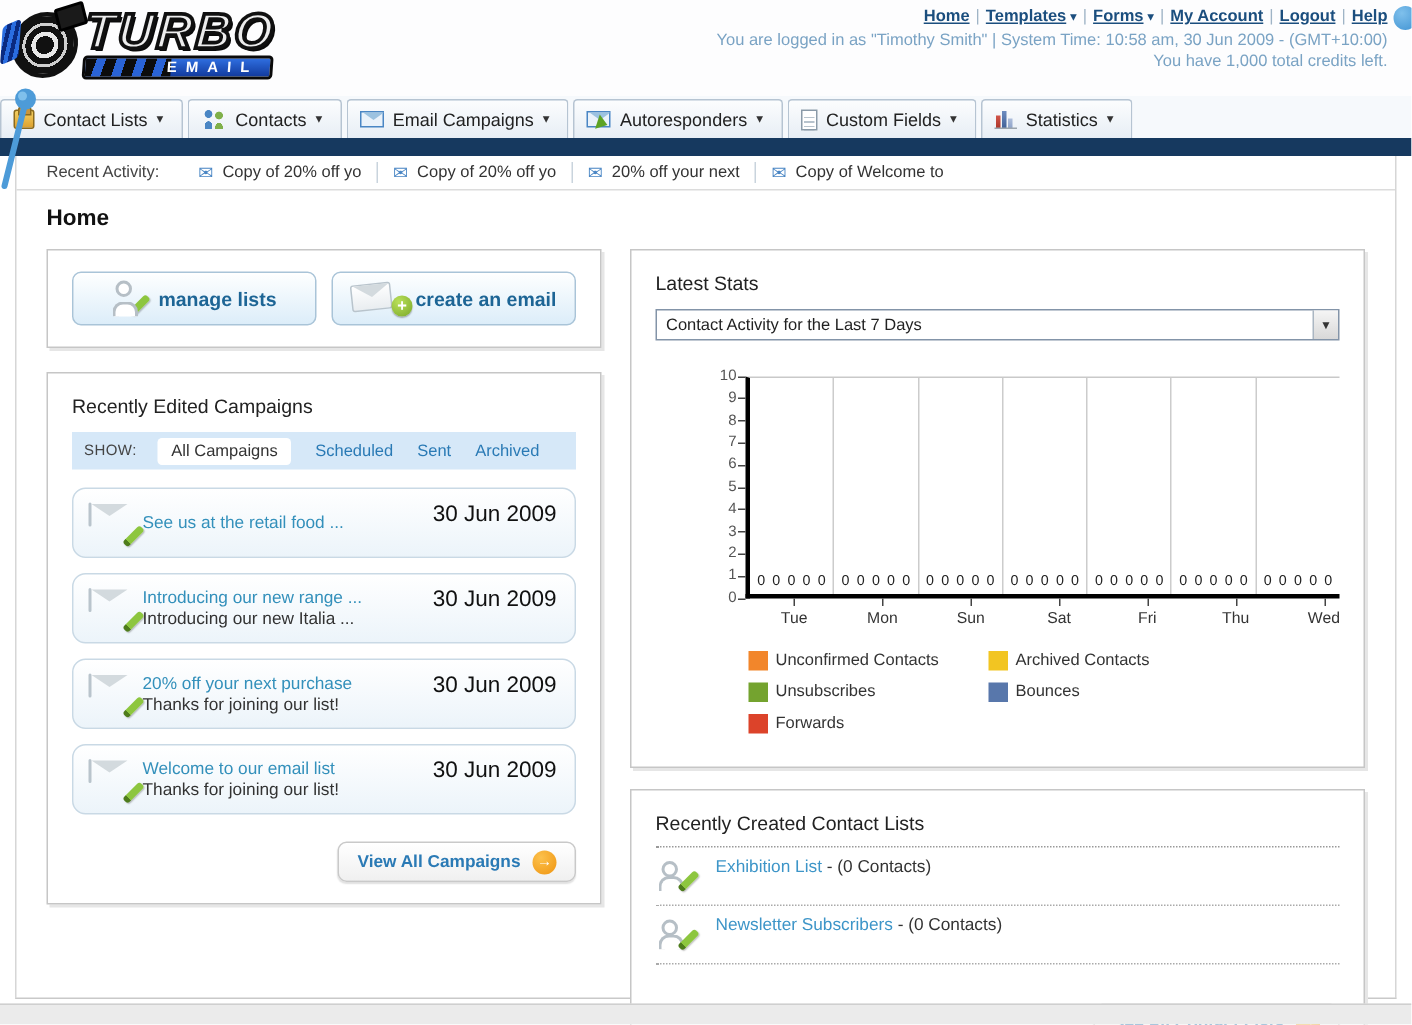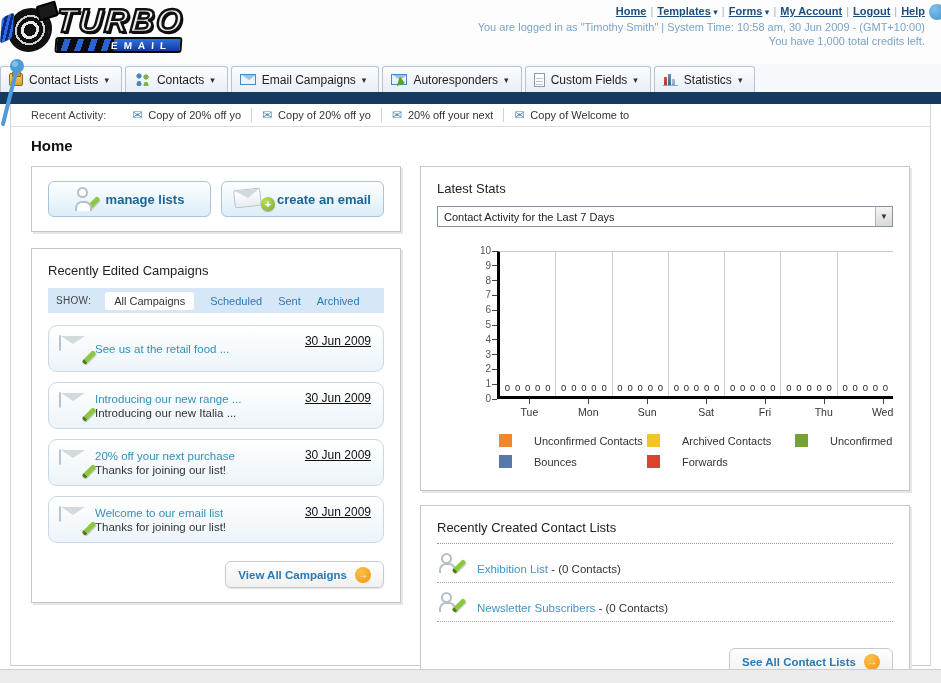--- a/index.html
+++ b/index.html
@@ -119,21 +119,21 @@
   .filter-label { color:#444; font-size:10px; letter-spacing:.3px; }
   .filter { color:#2a7ab5; cursor:pointer; }
   .filter.active { background:#fff; color:#333; padding:3px 9px; border-radius:3px; }
   .camp-list { margin-top:12px; }
   .camp-card { border:1px solid #c9d9e5; border-radius:9px; background:linear-gradient(#ffffff,#ecf4fa);
     height:47px; margin-bottom:10px; display:flex; align-items:center; padding:0 12px 0 10px; cursor:pointer; }
   .camp-icon { width:36px; position:relative; height:26px; flex:none; }
   .camp-body { flex:1; min-width:0; }
   .camp-title { color:#3390bb; font-size:11.5px; cursor:pointer; }
   .camp-sub { color:#333; font-size:11.5px; margin-top:2px; }
-  .camp-date { color:#111; font-size:12px; align-self:flex-start; margin-top:8px;text-decoration:underline; }
+  .camp-date { color:#111; font-size:15px; align-self:flex-start; margin-top:8px; }
   .view-all-row { text-align:right; margin-top:18px; }
   .pill-btn { display:inline-flex; align-items:center; gap:8px; height:27px; padding:0 12px;
     background:linear-gradient(#ffffff,#f0f0f0); border:1px solid #c9c9c9; border-radius:6px;
     color:#2a7ab5; font-size:11.5px; font-weight:bold; cursor:pointer; box-shadow:0 1px 1px rgba(0,0,0,.12); }
   .arrow-dot { width:16px; height:16px; border-radius:50%; background:radial-gradient(circle at 35% 30%, #fcc14c, #ef9410);
     color:#fff; font-weight:bold; font-size:10px; line-height:16px; text-align:center; }
 
   
   .selectbox { margin-top:10px; height:21px; border:1px solid #8394a8; background:#fff; display:flex; align-items:center;
     justify-content:space-between; padding-left:6px; font-size:11px; color:#222; cursor:pointer; }
@@ -146,28 +146,28 @@
   .y-axis i { position:absolute; right:0; width:5px; height:1px; background:#444; }
   .plot { width:412px; height:148px; border-left:3px solid #000; border-bottom:3px solid #000; border-top:1px solid #c9c9c9;
     display:flex; }
   .cgroup { flex:1; border-right:1px solid #ccc; display:flex; align-items:flex-end; justify-content:space-evenly; padding-bottom:3px; }
   .cgroup:last-child { border-right:none; }
   .cgroup b { font-weight:normal; font-size:9.5px; color:#222; }
   .x-labels { display:flex; width:412px; margin-left:29px; }
   .xlab { flex:1; text-align:center; font-size:10.5px; color:#333; position:relative; padding-top:7px; }
   .xlab i { position:absolute; top:0; left:50%; width:1px; height:5px; background:#444; }
   .legend { margin:16px 0 0 28px; display:flex; flex-wrap:wrap; width:460px; }
-  .legend-item { width:148px; display:flex; align-items:center; gap:22px; margin-bottom:8px; }
+  .legend-item { width:160px; display:flex; align-items:flex-start; gap:5px; margin-bottom:8px; }
   .legend-swatch { width:13px; height:13px; flex:none; }
   .legend-label { font-size:11px; color:#333; }
 
   
   .cl-panel { margin-top:14px; min-height:150px; }
   .cl-title { padding-bottom:8px; border-bottom:1px dotted #999; }
-  .cl-item { display:flex; align-items:flex-end; gap:12px; padding:7px 0 7px 2px; border-bottom:1px dotted #aaa; }
+  .cl-item { display:flex; align-items:flex-start; gap:12px; padding:7px 0 7px 2px; border-bottom:1px dotted #aaa; }
   .cl-icon { width:26px; height:24px; position:relative; flex:none; }
   .cl-text { font-size:11.5px; color:#333; }
   .cl-name { color:#3d95c8; cursor:pointer; }
   .cl-btn-row { text-align:right; margin-top:26px; }
 
   .footer { position:absolute; left:0; right:0; bottom:0; height:14px; background:#ebebeb; border-top:1px solid #cfcfcf; }
 </style>
 </head>
 <body>
 
@@ -429,21 +429,21 @@
               <div class="legend-item">
                 <span class="legend-swatch" style="background: rgb(242, 134, 43);"></span>
                 <span class="legend-label">Unconfirmed Contacts</span>
               </div>
               <div class="legend-item">
                 <span class="legend-swatch" style="background: rgb(242, 197, 34);"></span>
                 <span class="legend-label">Archived Contacts</span>
               </div>
               <div class="legend-item">
                 <span class="legend-swatch" style="background: rgb(116, 163, 47);"></span>
-                <span class="legend-label">Unconfirmed</span>
+                <span class="legend-label">Unsubscribes</span>
               </div>
               <div class="legend-item">
                 <span class="legend-swatch" style="background: rgb(88, 119, 171);"></span>
                 <span class="legend-label">Bounces</span>
               </div>
               <div class="legend-item">
                 <span class="legend-swatch" style="background: rgb(220, 67, 42);"></span>
                 <span class="legend-label">Forwards</span>
               </div>
             </div>

